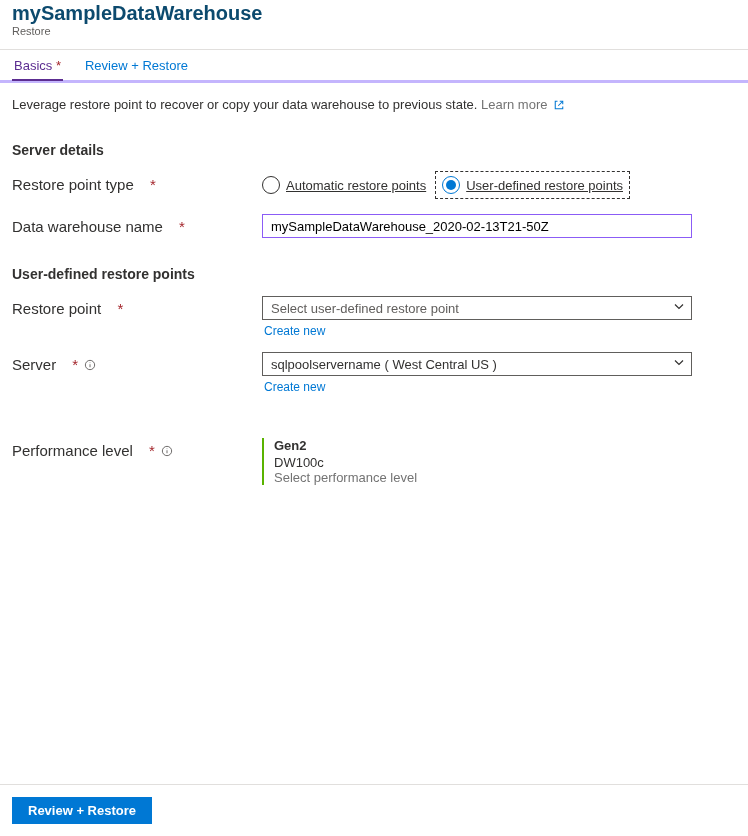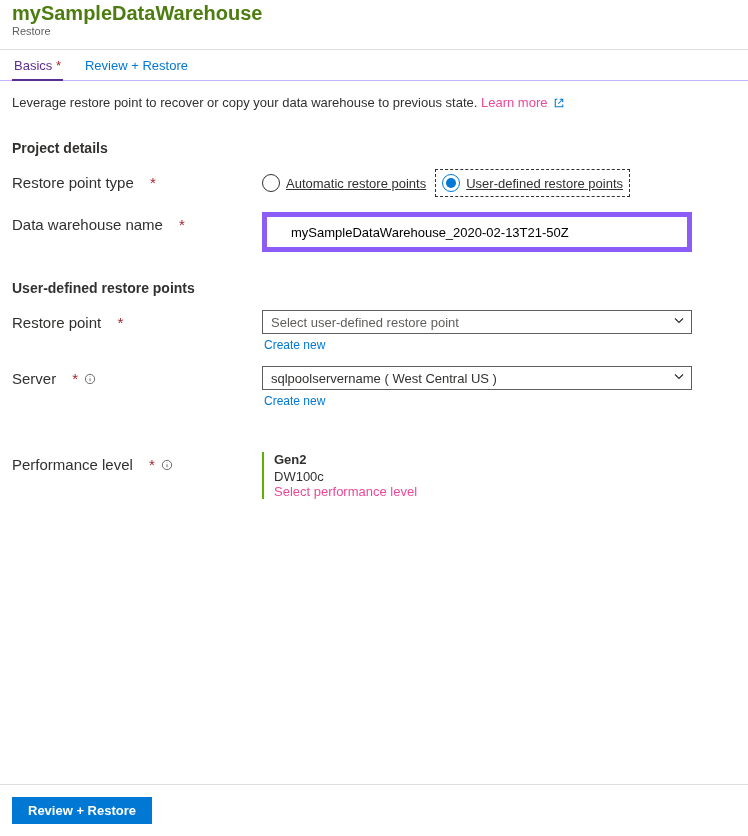--- a/index.html
+++ b/index.html
@@ -11,30 +11,30 @@
       width: 748px;
       height: 836px;
       position: relative;
     }
     .header {
       padding: 2px 12px 8px 12px;
     }
     .page-title {
       font-size: 20px;
       font-weight: 600;
-      color: #4d7c0f;
+      color: #0c4a6e;
     }
     .page-subtitle {
       font-size: 11px;
       color: #605e5c;
       margin-top: 0;
     }
     .tabs {
       border-top: 1px solid #e1dfdd;
-      border-bottom: 1px solid #c4b5fd;
+      border-bottom: 3px solid #c4b5fd;
       margin-top: 4px;
       padding: 0 12px;
       display: flex;
       gap: 20px;
     }
     .tab {
       padding: 8px 2px 6px 2px;
       font-size: 13px;
       cursor: pointer;
       color: #0078d4;
@@ -47,21 +47,21 @@
     }
     .req { color: #a4262c; }
     .content {
       padding: 12px 12px 0 12px;
     }
     .intro {
       font-size: 13px;
       color: #323130;
       margin: 2px 0 28px 0;
     }
-    .link { color: #ec4899; text-decoration: none; cursor: pointer; }
+    .link { color: #737373; text-decoration: none; cursor: pointer; }
     .link-small { color: #0078d4; font-size: 12px; text-decoration: none; cursor: pointer; display: inline-block; margin-top: 4px; margin-left: 2px; }
     .ext-icon {
       display: inline-block;
       vertical-align: -2px;
       margin-left: 2px;
     }
     .section-title {
       font-size: 14px;
       font-weight: 600;
       margin: 8px 0 14px 0;
@@ -114,24 +114,24 @@
       justify-content: center;
     }
     .radio-circle.checked { border-color: #0078d4; }
     .radio-dot {
       width: 10px; height: 10px;
       background: #0078d4;
       border-radius: 50%;
     }
     .text-input {
       width: 100%;
-      padding: 4px 24px;
-      font-size: 13px;
-      border: 5px solid #8b5cf6;
-      height: 40px;
+      padding: 4px 8px;
+      font-size: 13px;
+      border: 1px solid #8b5cf6;
+      height: 24px;
       font-family: inherit;
     }
     .select-box {
       width: 100%;
       height: 24px;
       border: 1px solid #605e5c;
       padding: 2px 26px 2px 8px;
       font-size: 13px;
       position: relative;
       background: #fff;
@@ -207,21 +207,21 @@
       <span class="ext-icon">
         <svg width="12" height="12" viewBox="0 0 16 16" fill="none" stroke="#0078d4" stroke-width="1.4">
           <path d="M6 3H3v10h10v-3"></path>
             <path d="M9 3h4v4"></path>
             <path d="M13 3L7 9"></path>
         </svg>
       </span>
     </a>
   </p>
 
-  <div class="section-title">Project details</div>
+  <div class="section-title">Server details</div>
 
   <div class="row">
     <div class="label-col">
       <span>Restore point type</span>&nbsp;<span class="req">*</span>
     </div>
     <div class="field-col">
       <div class="radio-group">
         <label class="radio-option">
           <span class="radio-circle"></span>
           <span>Automatic restore points</span>

